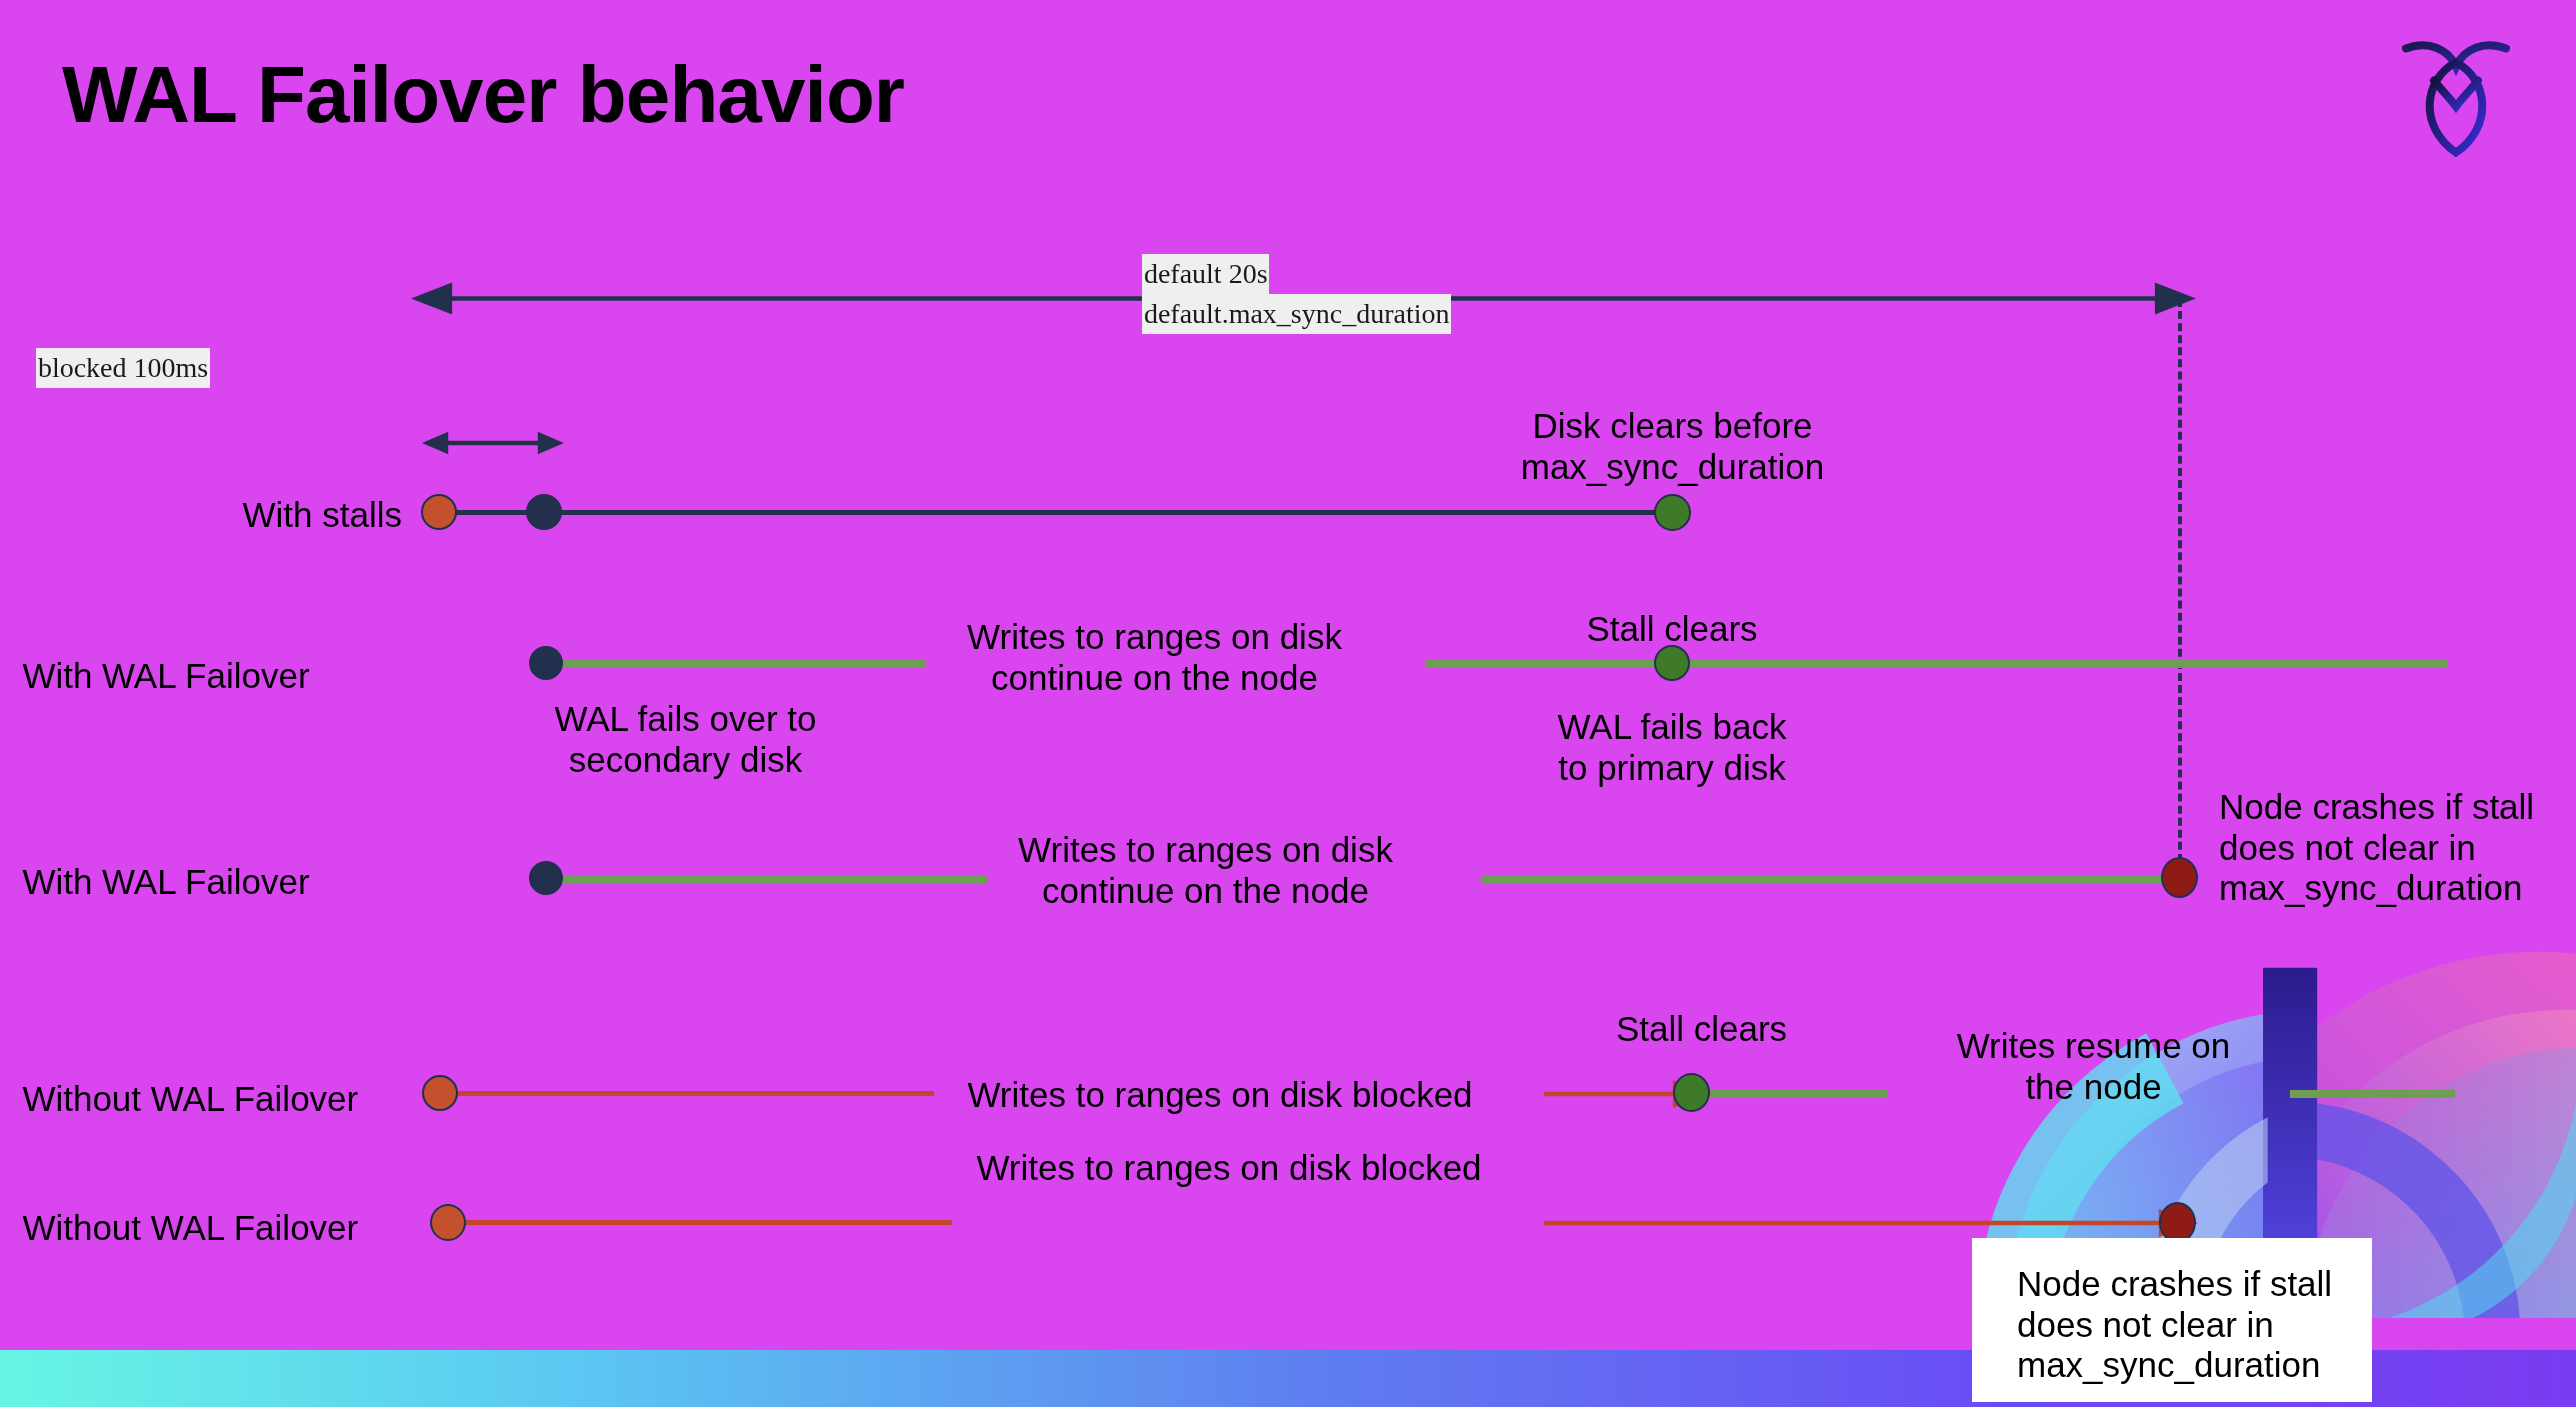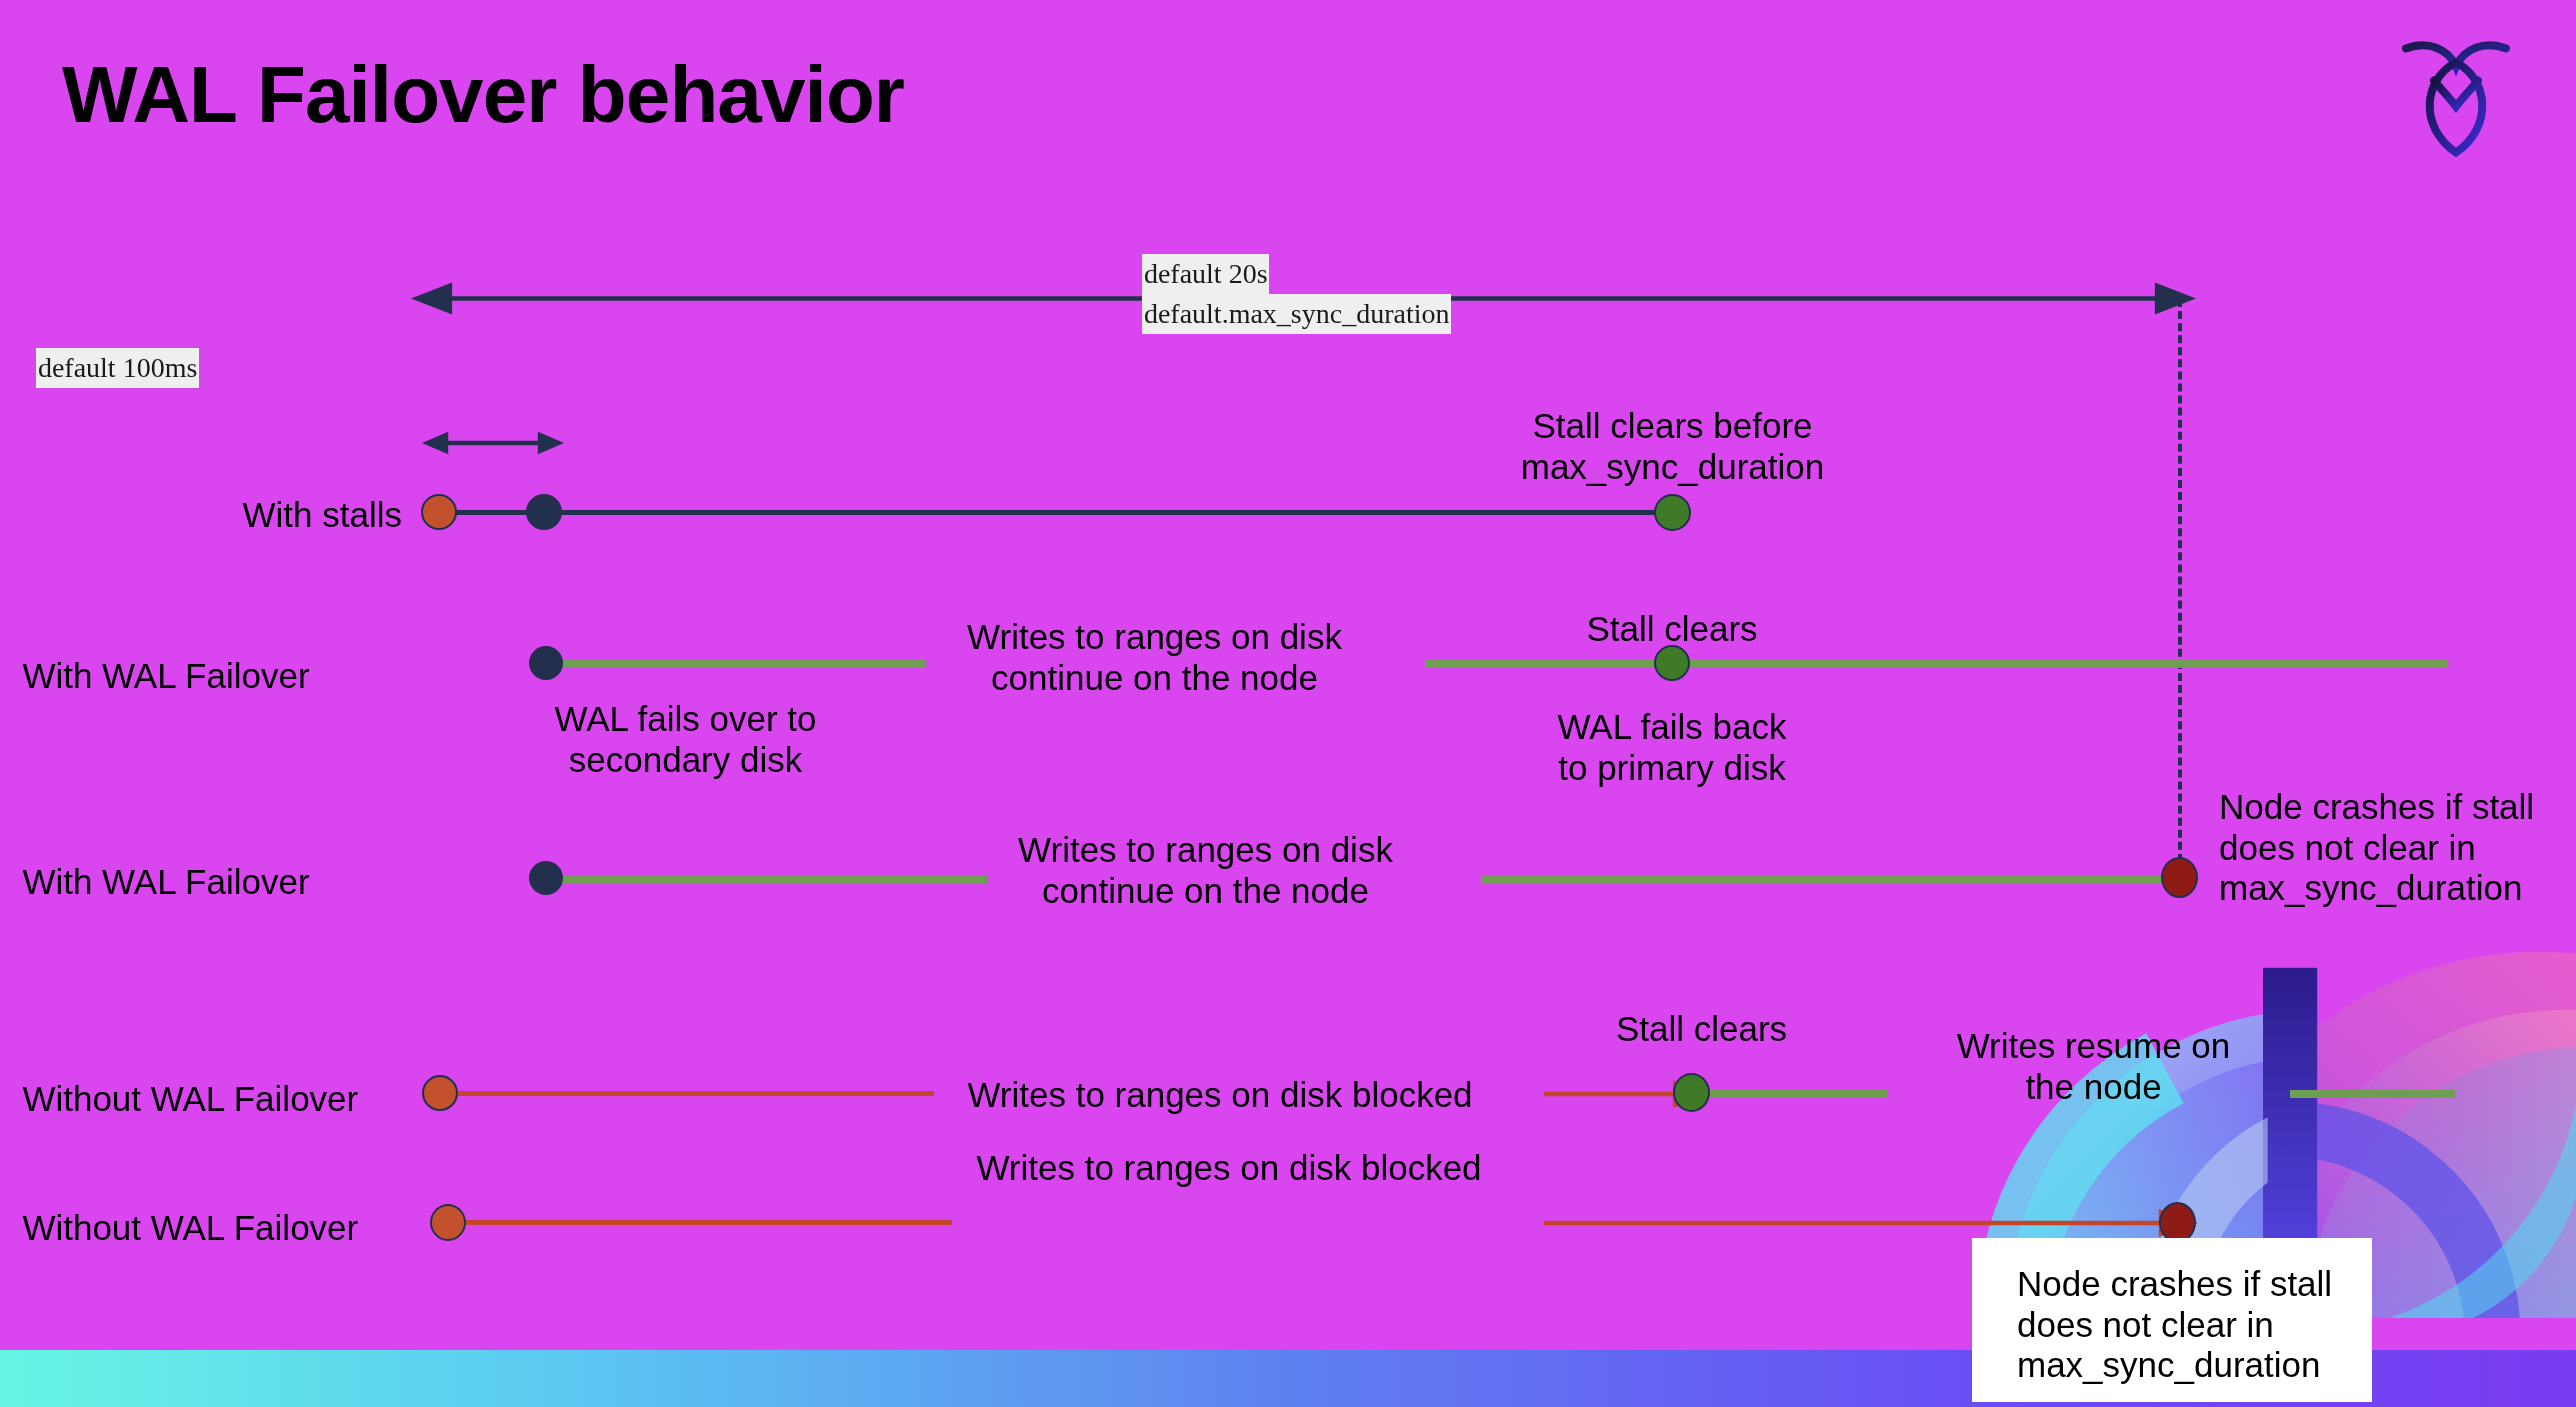--- a/index.html
+++ b/index.html
@@ -185,39 +185,39 @@
   <div id="page-title">WAL Failover behavior</div>
 
   <svg class="arrowsvg" style="left:411px; top:277px; width:1785px; height:43px;" viewBox="0 0 1910 46" xmlns="http://www.w3.org/2000/svg">
     <line x1="34" y1="23" x2="1876" y2="23" stroke="#22304e" stroke-width="5"></line>
     <polygon points="0,23 44,6 44,40" fill="#22304e"></polygon>
     <polygon points="1910,23 1866,6 1866,40" fill="#22304e"></polygon>
   </svg>
 
   <div class="code" style="left:1142px; top:254px;"><span>default 20s</span><br><span>default.max_sync_duration</span></div>
 
-  <div class="code" style="left:36px; top:348px;"><span>default 100ms</span><br></div>
+  <div class="code" style="left:36px; top:348px;"><span>blocked 100ms</span><br></div>
 
   <svg class="arrowsvg" style="left:422px; top:428px; width:142px; height:30px;" viewBox="0 0 152 32" xmlns="http://www.w3.org/2000/svg">
     <line x1="18" y1="16" x2="134" y2="16" stroke="#22304e" stroke-width="5"></line>
     <polygon points="0,16 28,4 28,28" fill="#22304e"></polygon>
     <polygon points="152,16 124,4 124,28" fill="#22304e"></polygon>
   </svg>
 
   <div class="dashed-v" style="left:2178px; top:299px; height:575px;"></div>
 
   <div class="lbl r" style="left:56px; top:495px; width:346px;">With stalls</div>
 
   <div class="track navy" style="left:437px; top:510px; width:1236px;"></div>
 
   <div class="dot red" style="left:421px; top:494px; width:36px; height:36px;"></div>
   <div class="dot navy" style="left:526px; top:494px; width:36px; height:36px;"></div>
   <div class="dot green" style="left:1654px; top:494px; width:37px; height:37px;"></div>
 
-  <div class="lbl c" style="left:1467px; top:406px; width:411px;">Stall clears before
+  <div class="lbl c" style="left:1467px; top:406px; width:411px;">Disk clears before
 max_sync_duration</div>
 
   <div class="lbl l" style="left:22.4px; top:656px; width:374px;">With WAL Failover</div>
 
   <div class="track green" style="left:548px; top:660px; width:378px;"></div>
   <div class="track green" style="left:1425px; top:660px; width:1023px;"></div>
 
   <div class="dot navy" style="left:529px; top:646px; width:34px; height:34px;"></div>
   <div class="dot green" style="left:1654px; top:645px; width:36px; height:36px;"></div>
 

